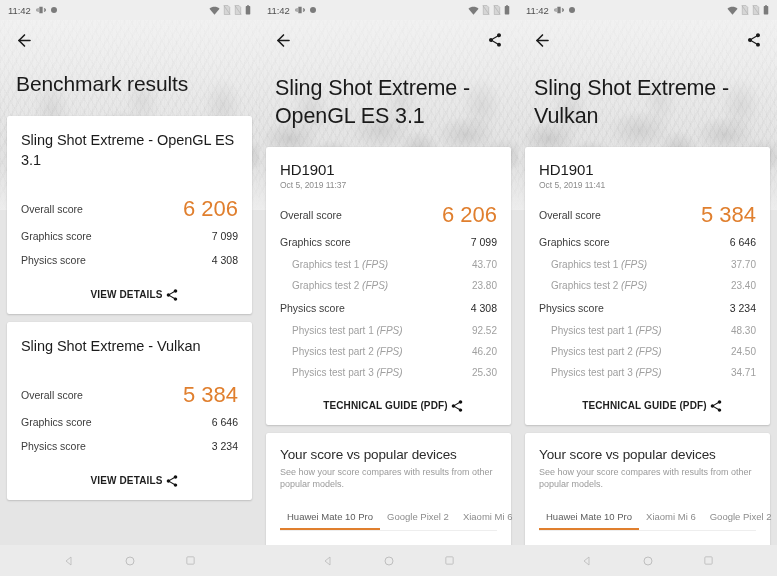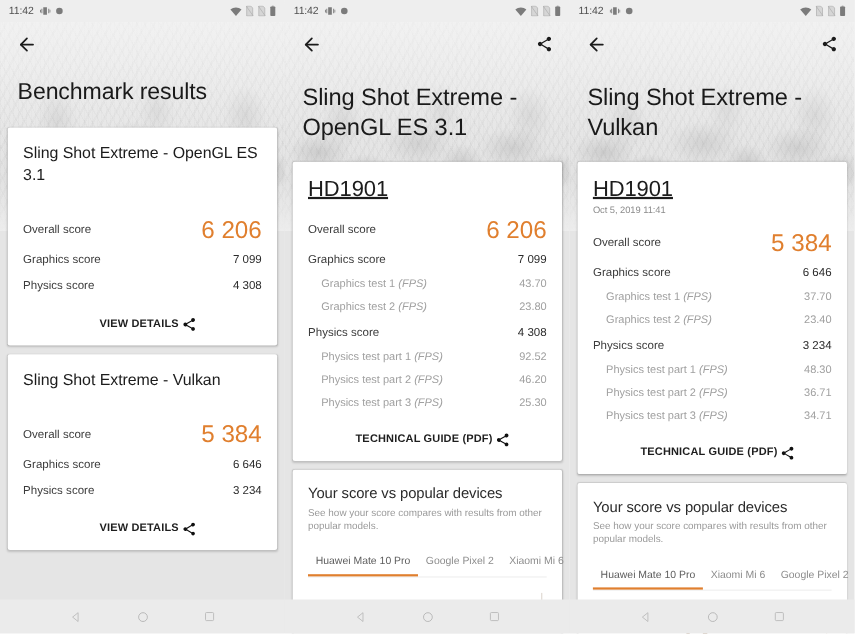--- a/index.html
+++ b/index.html
@@ -106,24 +106,23 @@
     margin-bottom: 8px;
   }
   .card-title {
     font-size: 14.5px;
     color: #1c1c1c;
     line-height: 1.38;
     margin-bottom: 14px;
     letter-spacing: -0.05px;
   }
   .dev-name {
-    font-size: 20px;
+    font-size: 15px;
     color: #1c1c1c;
     letter-spacing: -0.1px;
-    text-decoration: underline;
   }
   .dev-date {
     font-size: 8.5px;
     color: #8b8b8b;
     margin-top: 2px;
     letter-spacing: -0.05px;
   }
 
   .row {
     display: flex; align-items: baseline; justify-content: space-between;
@@ -386,20 +385,21 @@
       </div>
     </div>
 
     <div class="page-title big">Sling Shot Extreme - OpenGL ES 3.1</div>
 
     <div class="body t2">
 
       <div class="card">
         <div>
           <div class="dev-name">HD1901</div>
+          <div class="dev-date">Oct 5, 2019 11:37</div>
         </div>
 
         <div class="row overall">
           <span class="label">Overall score</span>
           <span class="val">6 206</span>
         </div>
 
         <div class="row">
           <span class="label">Graphics score</span>
           <span class="val">7 099</span>
@@ -565,21 +565,21 @@
         <div class="row">
           <span class="label">Physics score</span>
           <span class="val">3 234</span>
         </div>
         <div class="row sub">
           <span class="label"><span>Physics test part 1</span> <em>(FPS)</em></span>
           <span class="val">48.30</span>
         </div>
         <div class="row sub">
           <span class="label"><span>Physics test part 2</span> <em>(FPS)</em></span>
-          <span class="val">36.71</span>
+          <span class="val">24.50</span>
         </div>
         <div class="row sub">
           <span class="label"><span>Physics test part 3</span> <em>(FPS)</em></span>
           <span class="val">34.71</span>
         </div>
 
         <div class="card-actions">
           <span class="action-label">TECHNICAL GUIDE (PDF)</span>
           <span class="share-sm">
             <svg width="14" height="14" viewBox="0 0 24 24" fill="currentColor">

